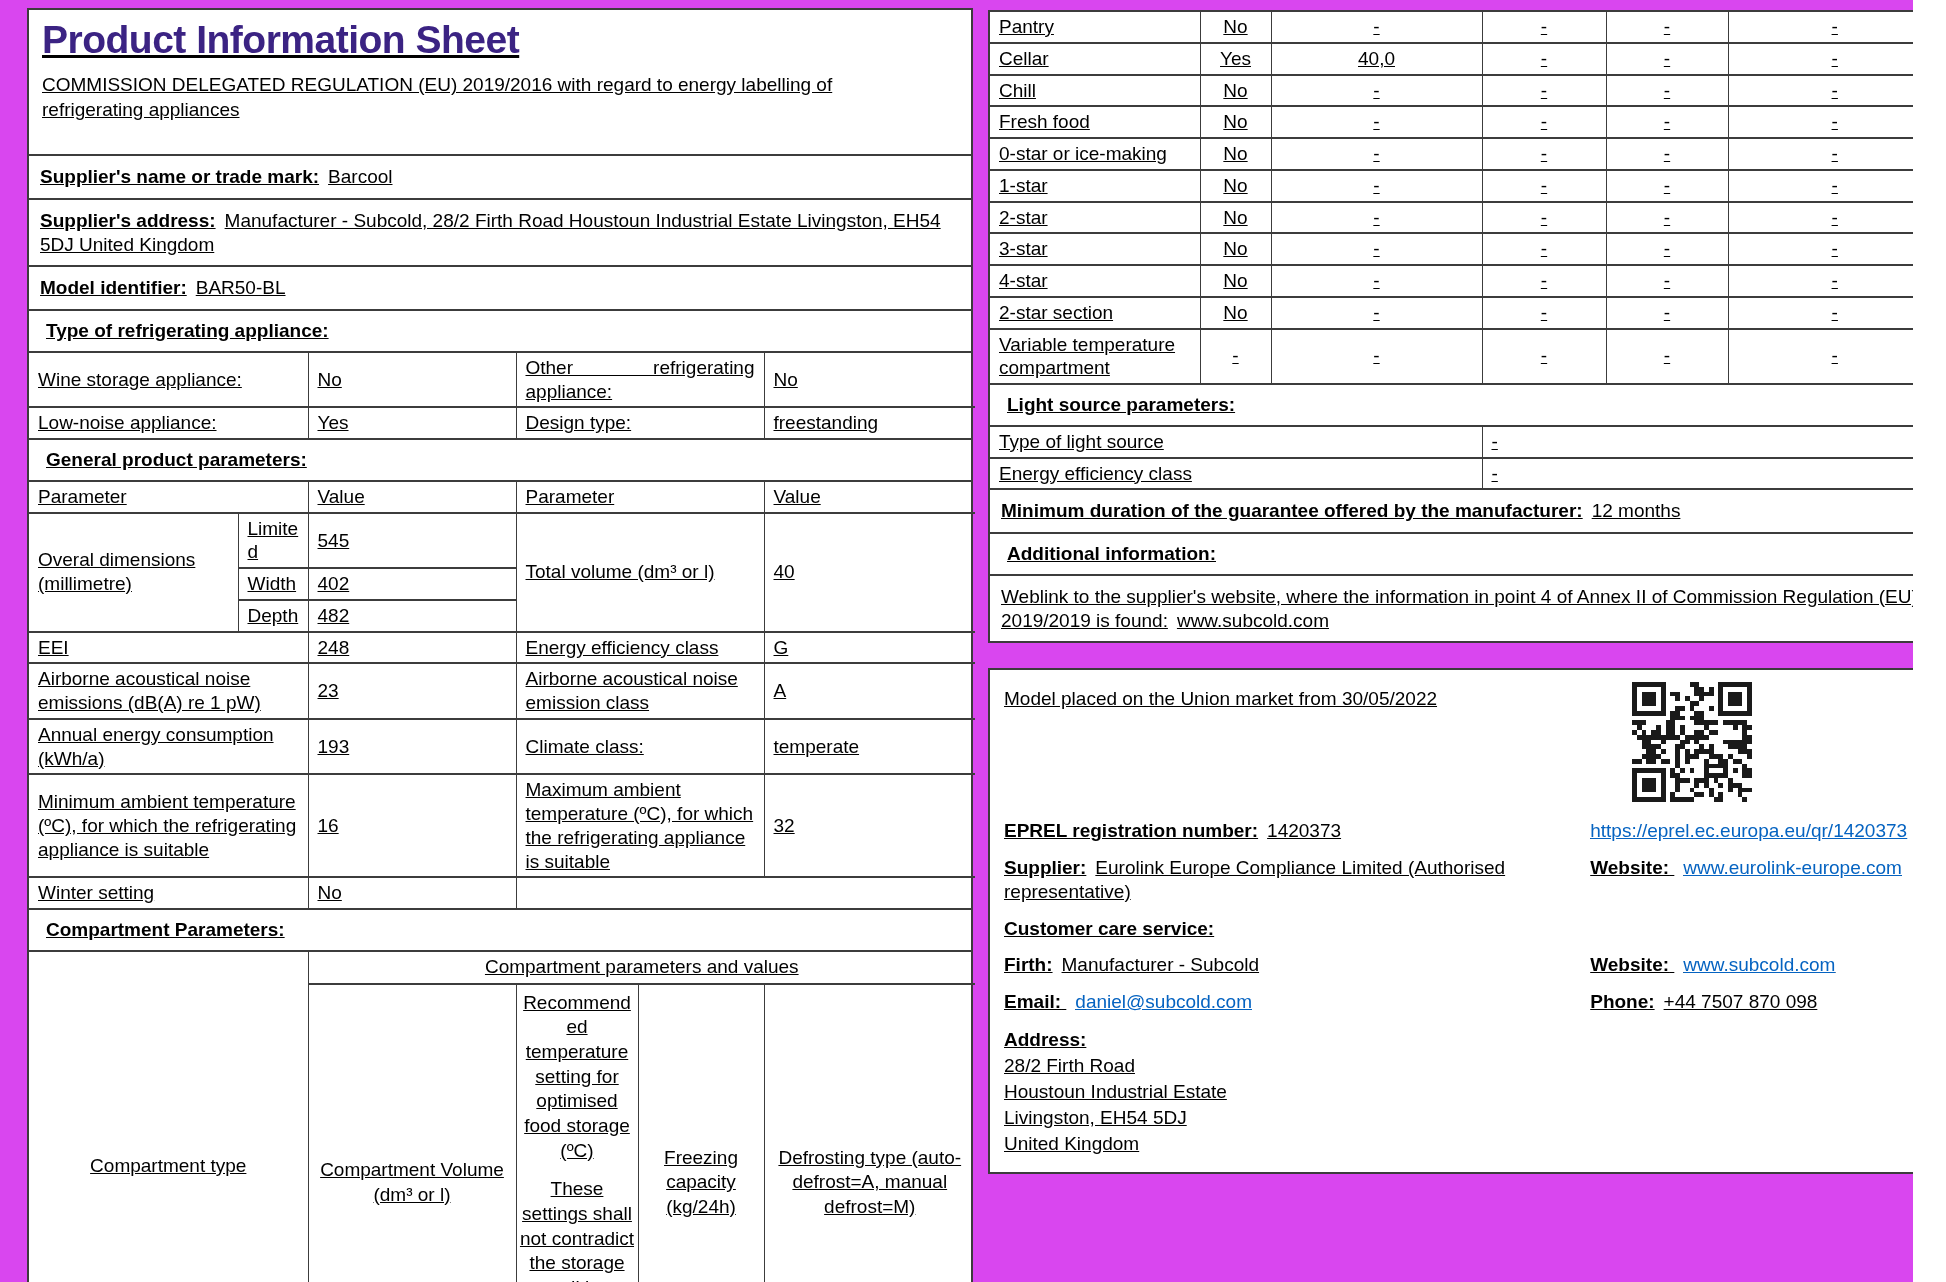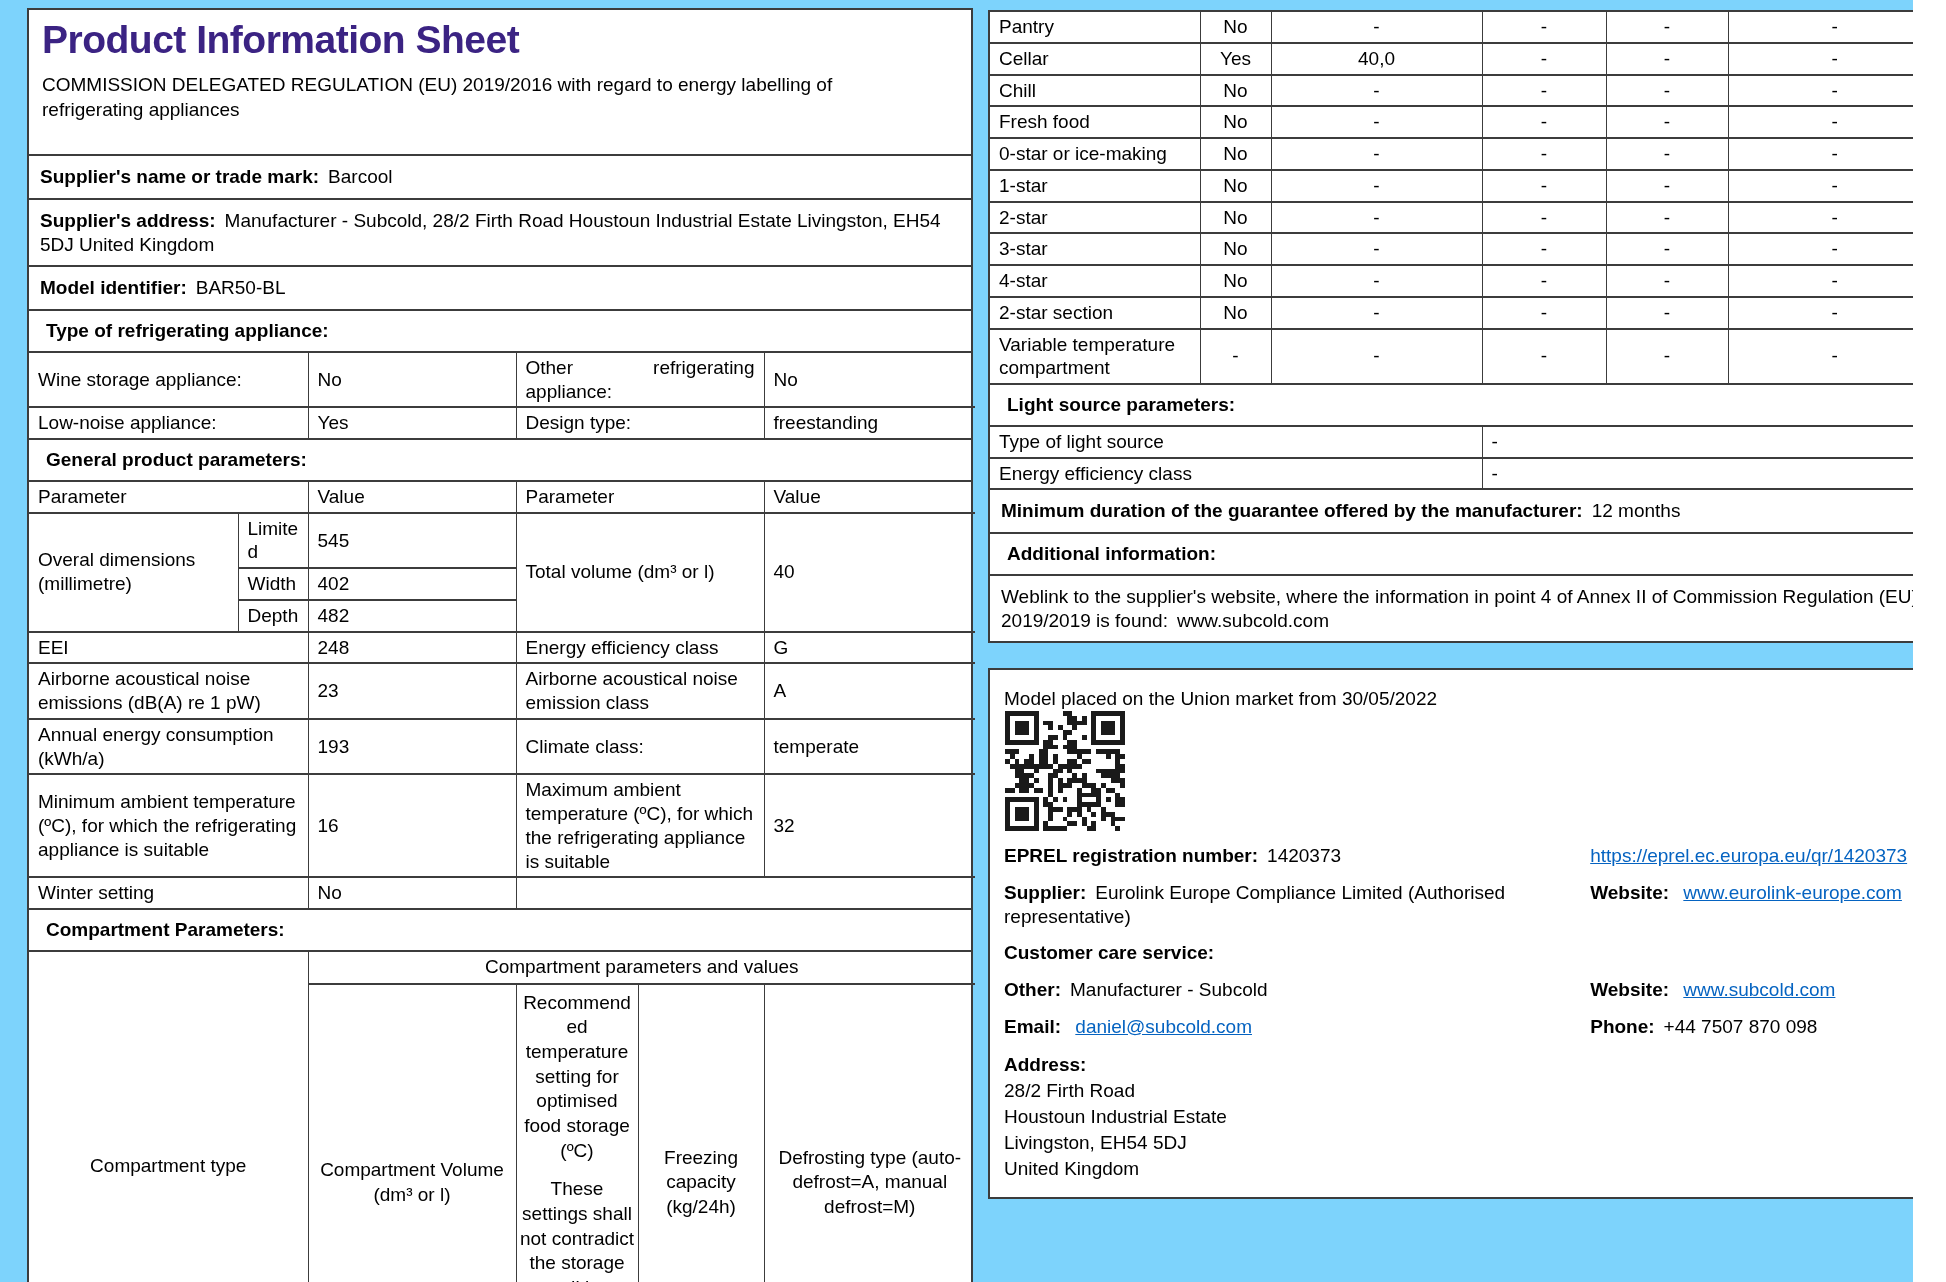--- a/index.html
+++ b/index.html
@@ -4,25 +4,26 @@
 <style>
   :root{
     --title-color:#3b2383;
     --link-color:#0563c1;
     --border:#3c3c3c;
   }
   html,body{margin:0;padding:0;background:#fff;}
   .page{
     position:relative;
     width:1913px;height:1282px;
-    background:#7dd3fc;
+    background:#d946ef;
     font-family:"Liberation Sans", sans-serif;
     font-size:19px;color:#000;
     overflow:hidden;
     line-height:1.25;
+    text-decoration:underline;
   }
   .cols{display:flex;align-items:flex-start;padding:8px 7px 0 27px;gap:15px;}
   .col-left{width:946px;flex:0 0 946px;}
   .col-right{width:951px;flex:0 0 951px;margin-top:2px;}
 
   .lbox,.rbox{border:2px solid var(--border);background:#fff;}
   .lbox > * + *, .rbox > * + *{border-top:2px solid var(--border);}
 
   
   .lrow{padding:9px 11px;}
@@ -51,21 +52,21 @@
   .comp-head td{text-align:center;vertical-align:middle;line-height:1.3;}
   .comp-head td.temp-cell{padding:6px 3px;}
   .comp-head .temp-cell p{margin:0 0 14px;}
   .comp-head .temp-cell p:last-child{margin:0;}
 
   
   a.link{color:var(--link-color);text-decoration:underline;cursor:pointer;}
 
   
   .bbox{border:2px solid var(--border);margin-top:25px;padding:12px 14px 16px;background:#fff;}
-  .market-row{display:flex;justify-content:space-between;align-items:flex-start;min-height:124px;flex-direction:column;}
+  .market-row{display:flex;justify-content:space-between;align-items:flex-start;min-height:124px;}
   .market-row .mtext{padding-top:5px;}
   .qr-wrap{width:122px;height:120px;margin-right:170px;flex:0 0 auto;}
   .brow{display:flex;margin-top:13px;align-items:flex-start;gap:44px;}
   .brow .bleft{flex:0 0 59%;padding-right:20px;box-sizing:border-box;}
   .brow .bright{flex:1;}
   .addr-block{margin-top:13px;line-height:1.32;}
   .addr-block .line{margin-top:1px;}
 </style>
 </head>
 <body>
@@ -599,21 +600,21 @@
             <a class="link v">www.eurolink-europe.com</a>
           </div>
         </div>
 
         <div class="brow">
           <span class="b">Customer care service:</span>
         </div>
 
         <div class="brow">
           <div class="bleft">
-            <span class="b">Other:</span><span class="v">Manufacturer - Subcold</span>
+            <span class="b">Firth:</span><span class="v">Manufacturer - Subcold</span>
           </div>
           <div class="bright">
             <span class="b">Website:</span>
             <a class="link v">www.subcold.com</a>
           </div>
         </div>
 
         <div class="brow">
           <div class="bleft">
             <span class="b">Email:</span>

